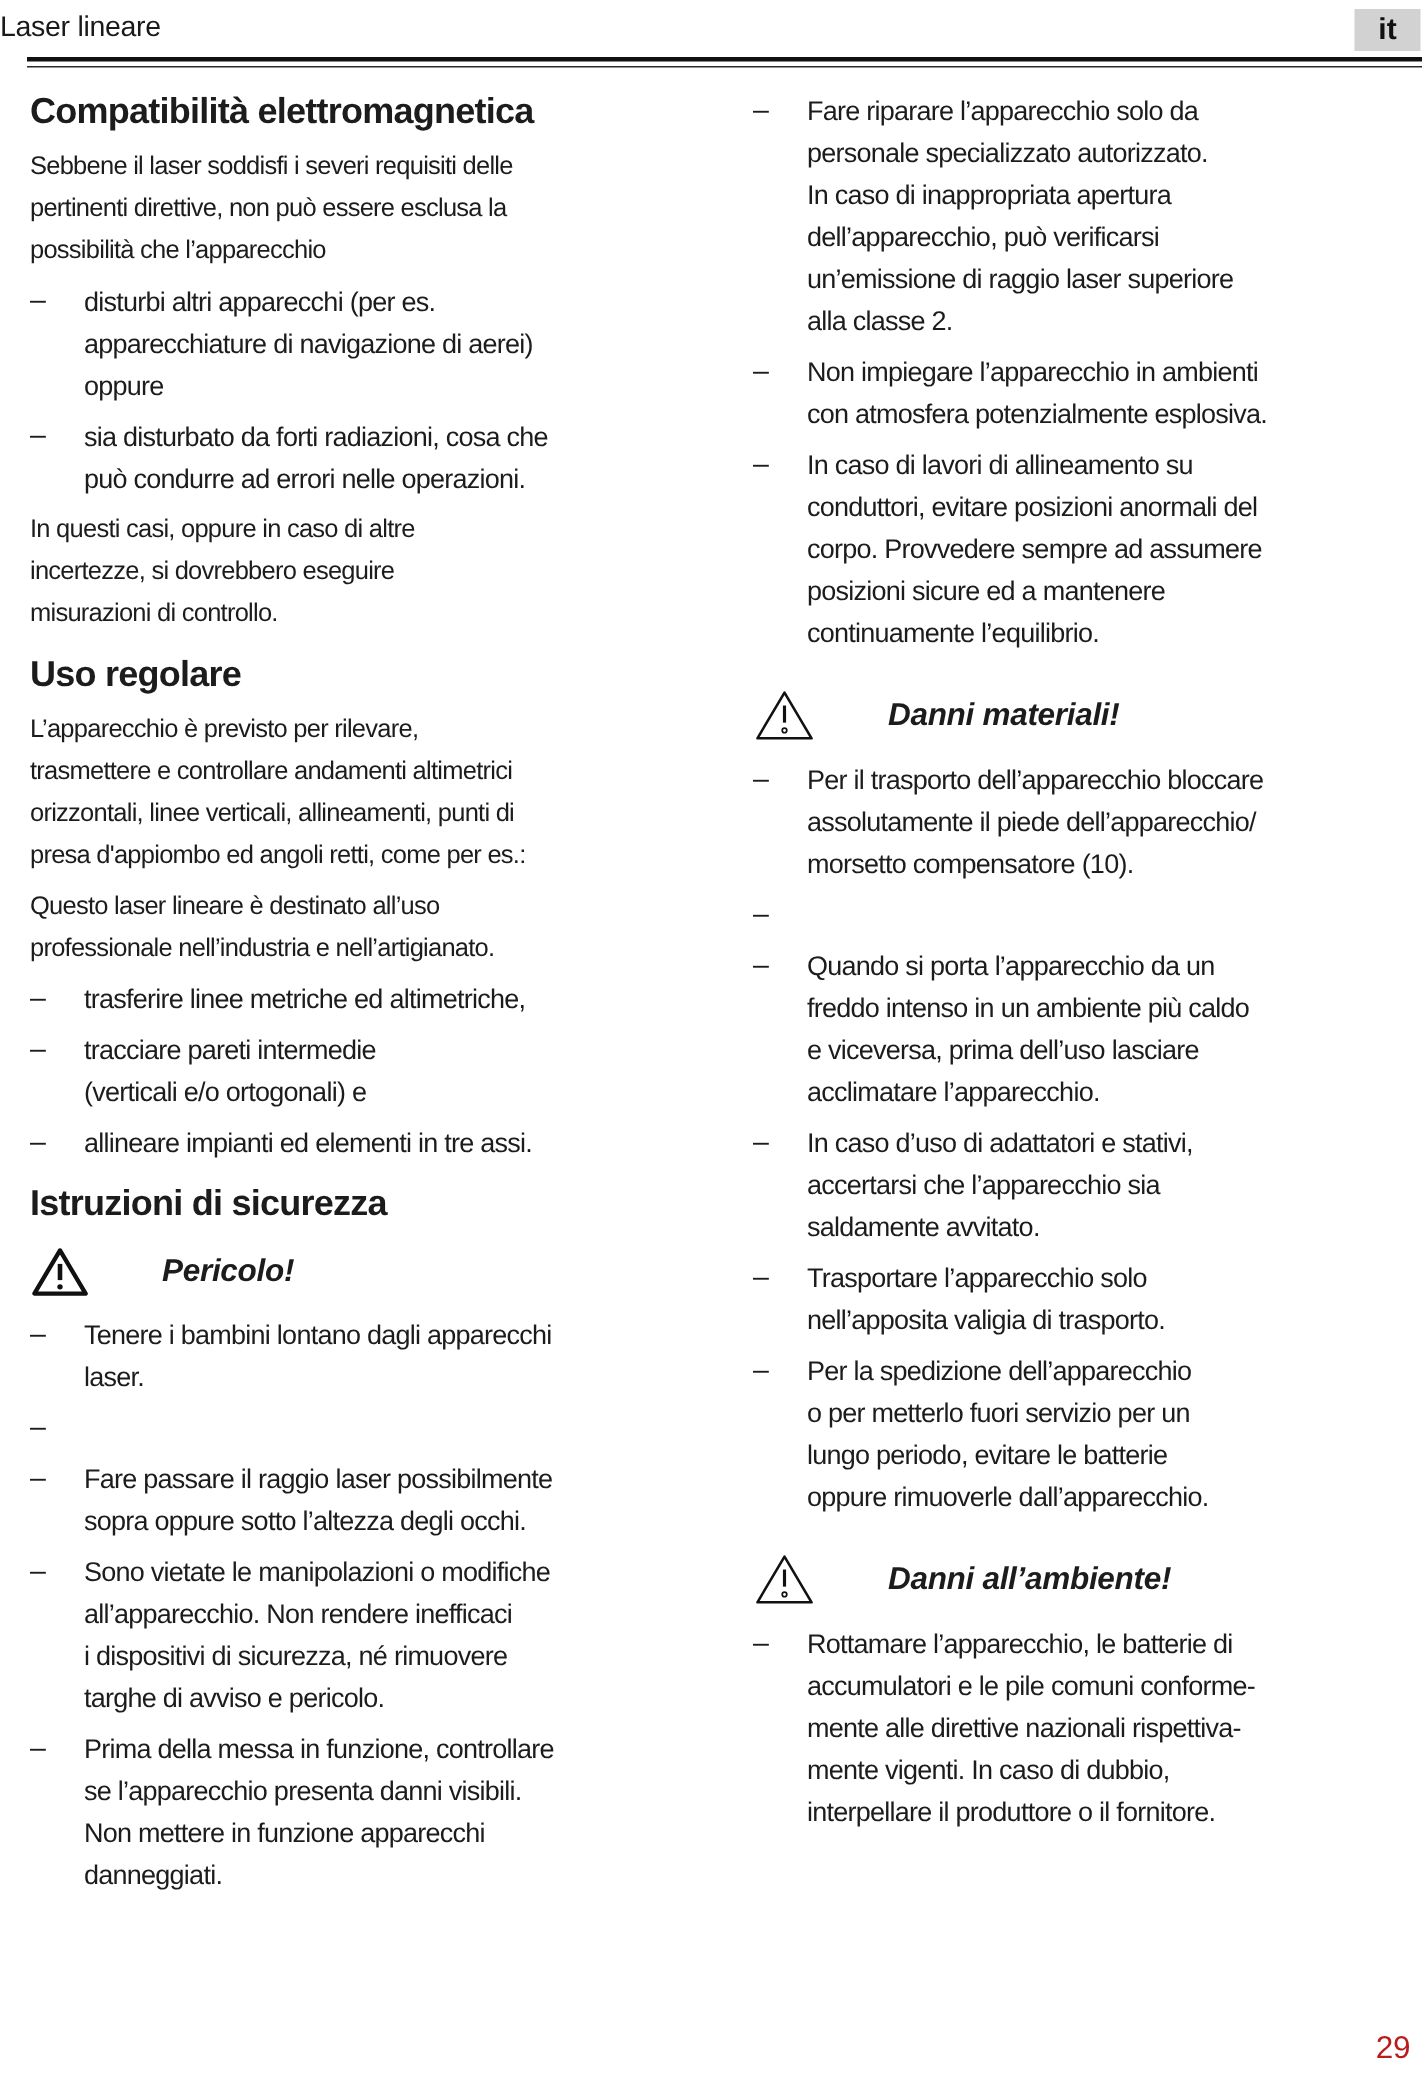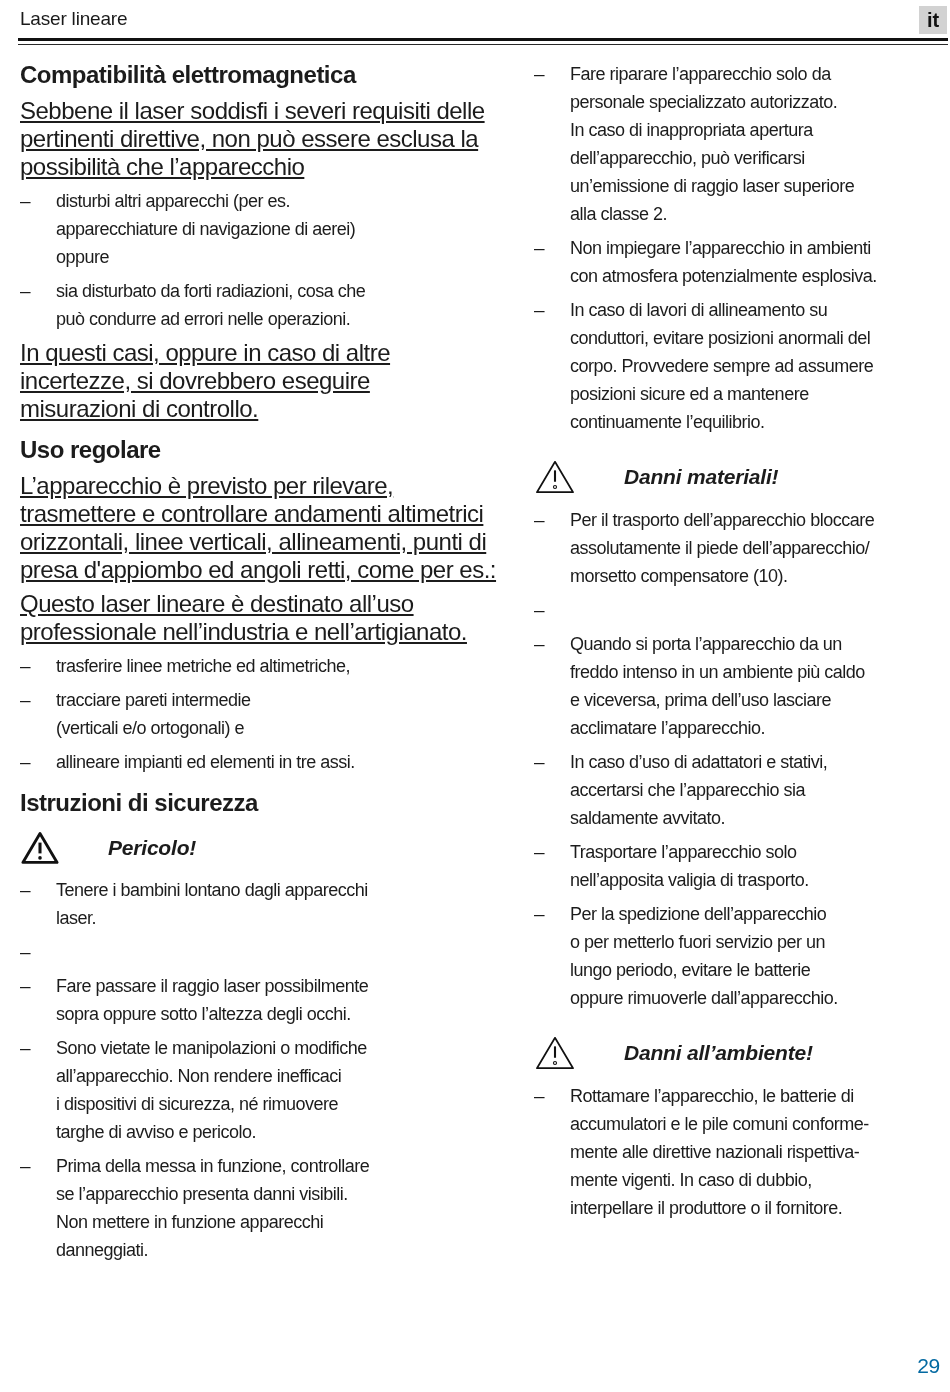--- a/index.html
+++ b/index.html
@@ -8,72 +8,70 @@
     background: #ffffff;
     color: #1c1c1c;
     font-family: "Liberation Sans", sans-serif;
     position: relative;
     overflow: hidden;
   }
   
   .page-header {
     position: relative;
     height: 38px;
-    padding-left: 20px;
   }
   .page-title {
     font-size: 19px;
     letter-spacing: -0.2px;
     line-height: 38px;
     color: #1a1a1a;
   }
   .lang-badge {
     position: absolute;
     top: 6px; right: 3px;
-    width: 28px; height: 28px;
+    width: 44px; height: 28px;
     background: #d2d2d2;
     color: #111;
     font-weight: bold;
     font-size: 20px;
     text-align: center;
     line-height: 28px;
   }
   .header-rule {
     height: 3px;
     border-top: 3px solid #111;
     border-bottom: 1px solid #2a2a2a;
     margin: 0 2px 0 18px;
   }
   
   .columns {
     display: grid;
     grid-template-columns: 450px 420px;
-    column-gap: 64px;
+    column-gap: 32px;
     padding: 15px 0 0 20px;
     align-items: start;
   }
   .col { min-width: 0; overflow: visible; }
 
   .h1 {
     font-size: 24px;
     font-weight: bold;
     letter-spacing: -0.5px;
     line-height: 30px;
     margin: 12px 0 7px 0;
     white-space: pre;
   }
   .h1.first { margin-top: 0; }
 
   .para {
-    font-size: 24px;
+    font-size: 17px;
     letter-spacing: -0.5px;
     line-height: 28px;
     margin: 0 0 6px 0;
     white-space: pre;
-    text-decoration: underline;
   }
   .li {
     display: flex;
     margin: 0 0 6px 0;
   }
   .li .dash {
     flex: 0 0 36px;
     font-size: 19px;
     line-height: 28px;
     letter-spacing: -0.5px;
@@ -99,21 +97,21 @@
     letter-spacing: -0.2px;
     margin-left: 48px;
     white-space: pre;
   }
   
   .page-number {
     position: absolute;
     right: 10px; bottom: 14px;
     font-size: 21px;
     letter-spacing: -0.3px;
-    color: #0369a1;
+    color: #b91c1c;
   }
 </style>
 </head>
 <body>
 
 <div class="page-header">
   <span class="page-title">Laser lineare</span>
   <span class="lang-badge">it</span>
 </div>
 <div class="header-rule"></div>

